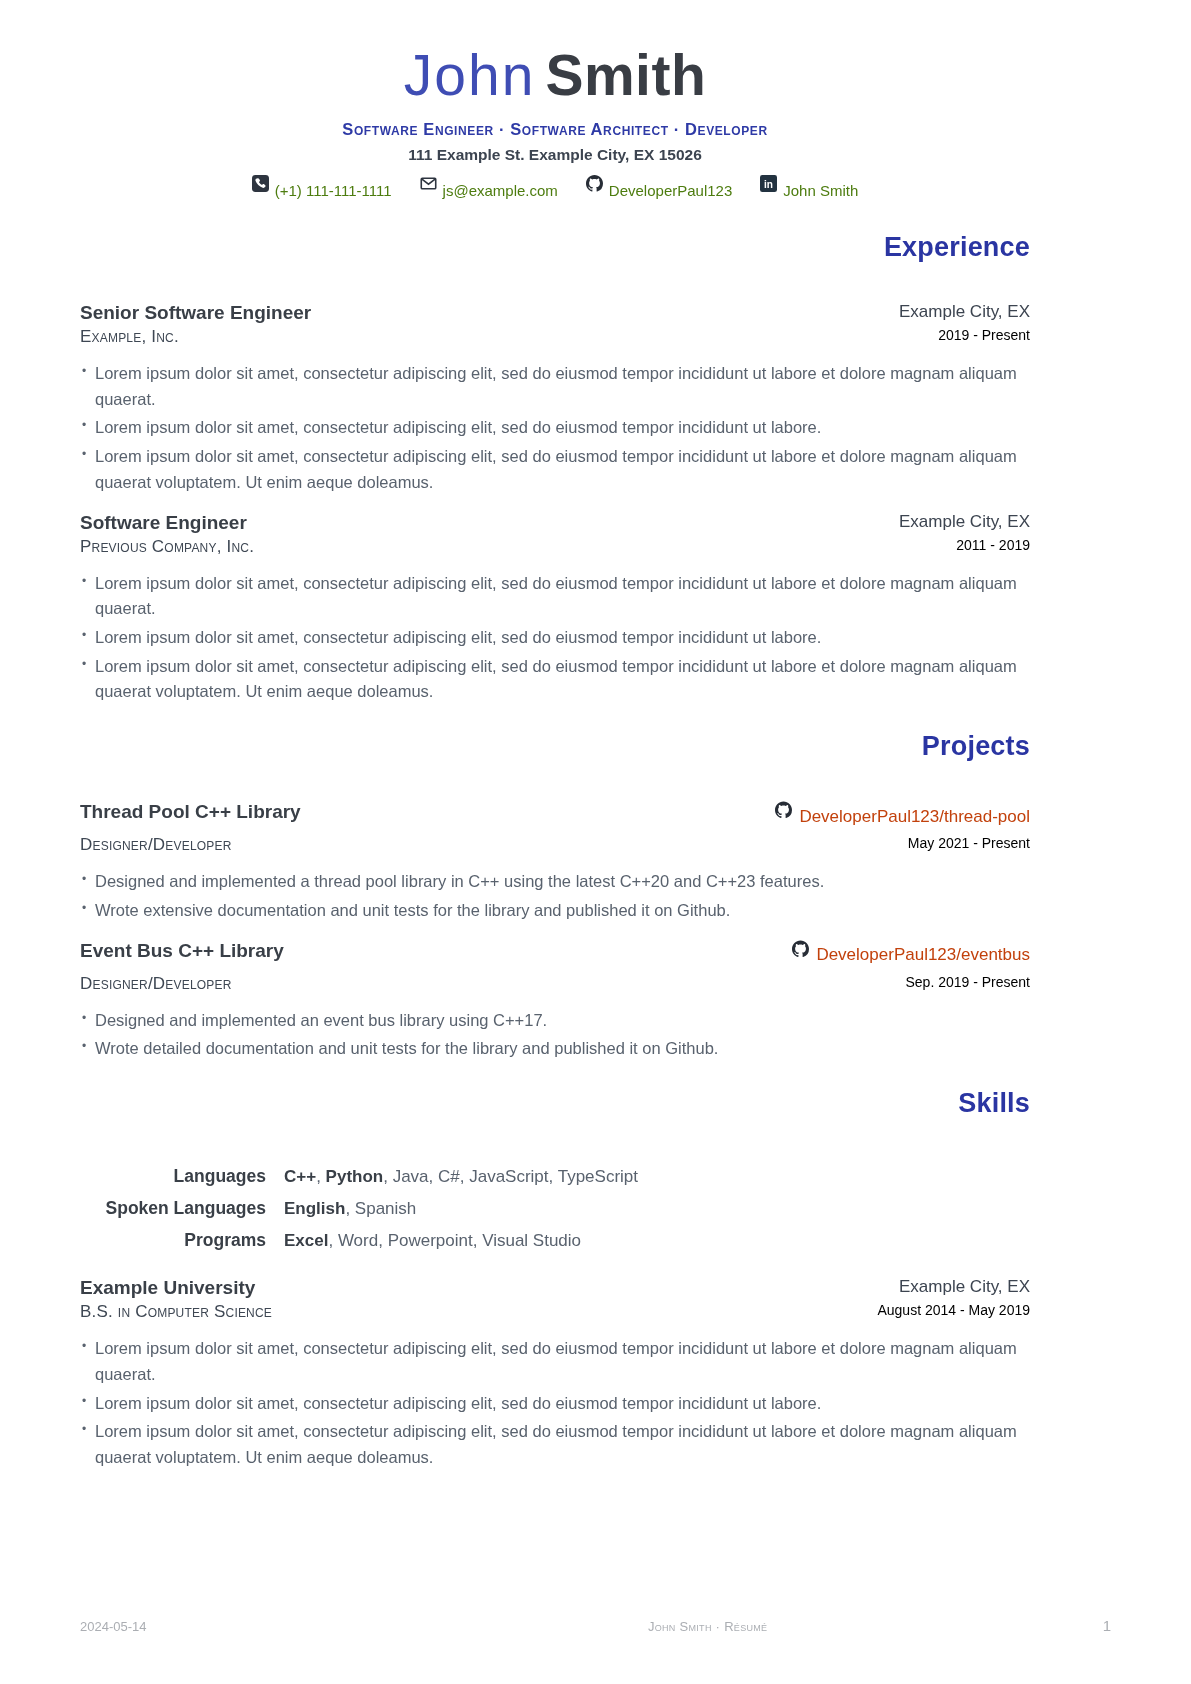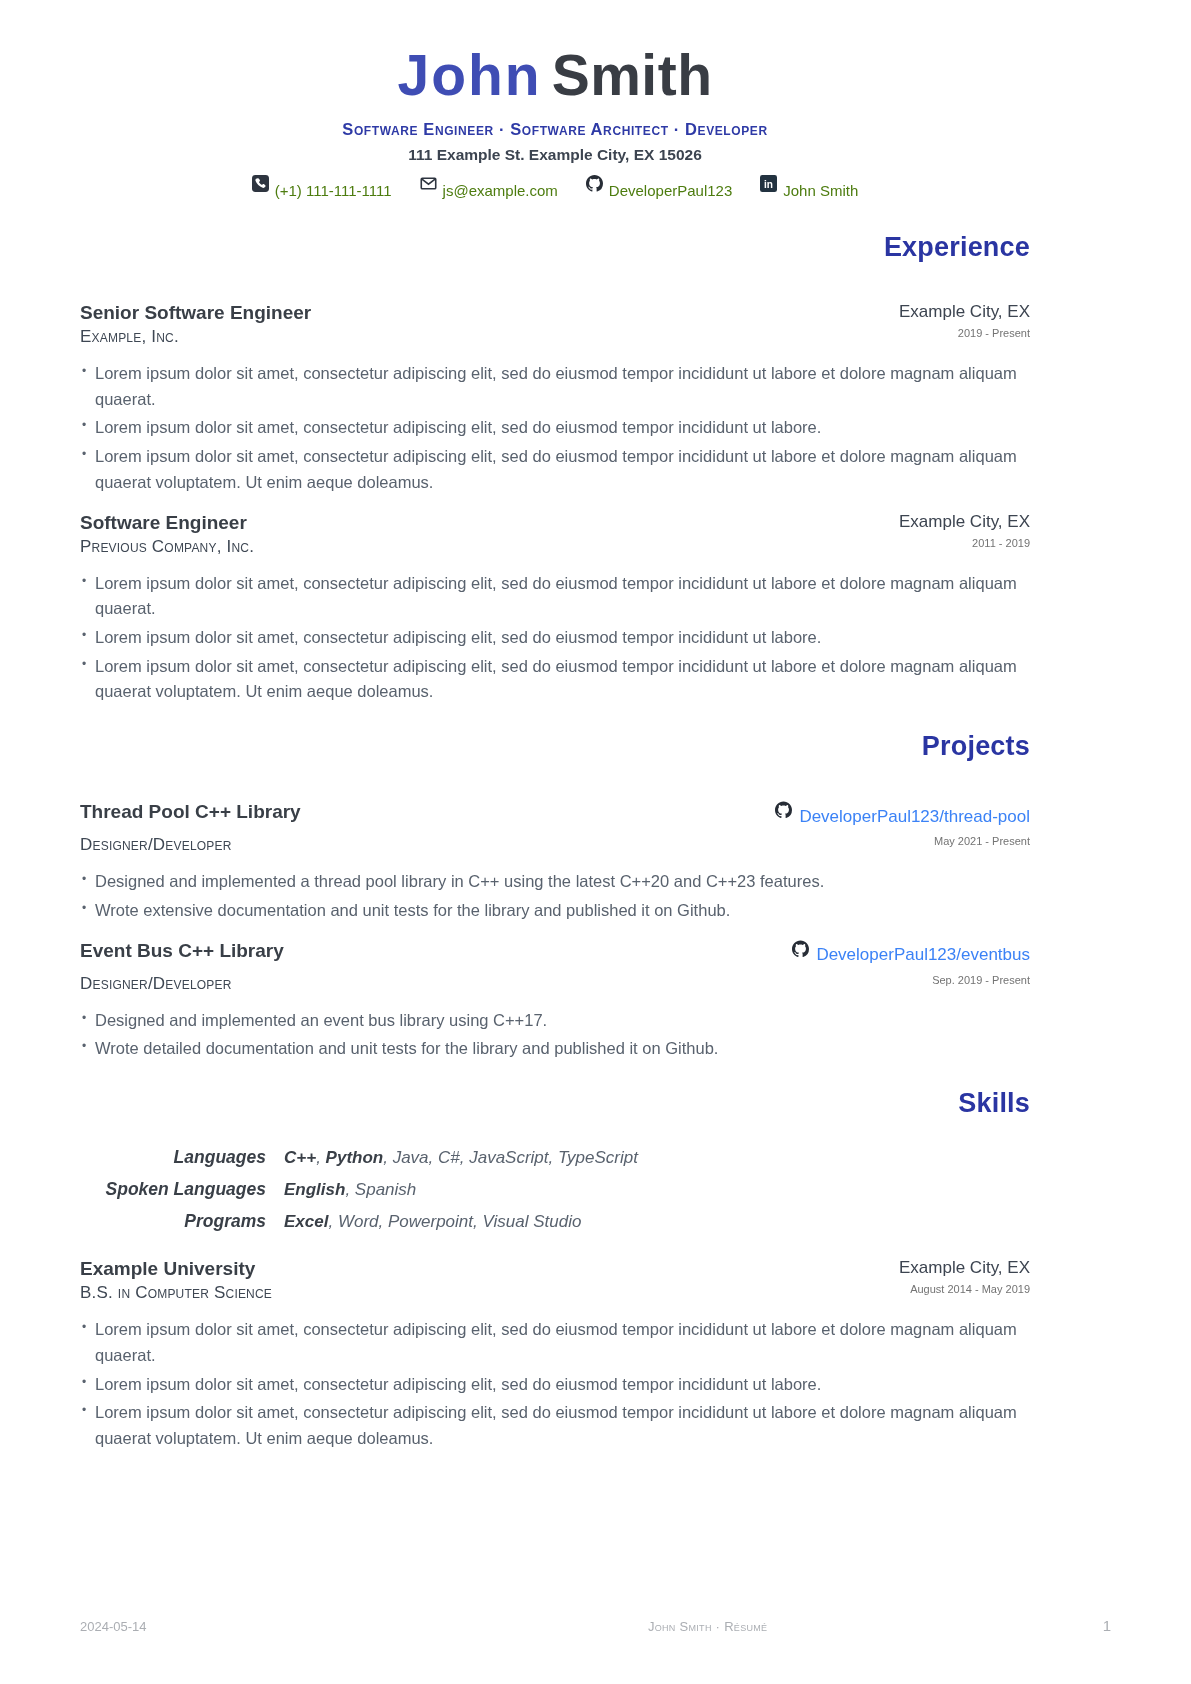--- a/index.html
+++ b/index.html
@@ -2,21 +2,21 @@
 <html lang="en"><head>
 <meta charset="utf-8">
 <style>
   html,body{margin:0;padding:0;background:#ffffff;}
   body{font-family:"Liberation Sans","DejaVu Sans",sans-serif;-webkit-font-smoothing:antialiased;}
   .page{position:relative;width:1191px;height:1684px;background:#fff;overflow:hidden;}
   .content{padding:40px 161px 0 80px;} 
 
   
   .name{ text-align:center;margin:6px 0 0 0;font-size:57px;line-height:1.05;}
-  .name .first{color:#3f4db4;font-weight:700;letter-spacing:2px;}
+  .name .first{color:#3f4db4;font-weight:400;letter-spacing:2px;}
   .name .last{color:#393d44;font-weight:700;margin-left:10px;letter-spacing:0.5px;}
   .subtitle{ text-align:center;margin-top:14px;color:#2e3aa6;font-weight:600;
              font-variant:small-caps;font-size:16.5px;letter-spacing:0.6px;}
   .address{ text-align:center;margin-top:7px;color:#3c4450;font-weight:700;font-size:15.5px;}
   .contacts{display:flex;justify-content:center;align-items:center;gap:28px;margin-top:11px;
             color:#4d7c0f;font-size:15px;}
   .contact-item{display:inline-flex;align-items:center;gap:6px;}
   .cicon{display:inline-flex;width:17px;height:31px;}
   .cicon svg{width:17px;height:17px;}
 
@@ -25,31 +25,31 @@
   .sec-head{display:flex;align-items:flex-end;gap:14px;flex-direction:column;}
   .sec-head h2{margin:0;font-size:27px;color:#2a35a2;font-weight:700;letter-spacing:0.2px;}
   .sec-rule{flex:1 1 auto;border-bottom:2.5px solid #2f343a;margin-bottom:7px;}
 
   .entry{margin-top:16px;}
   .erow{display:flex;justify-content:space-between;align-items:flex-start;}
   .etitle{font-size:19px;font-weight:700;color:#393f47;}
   .eloc{font-size:17px;color:#3c4450;}
   .erow.sub{margin-top:3px;}
   .eorg{font-variant:small-caps;font-size:17px;color:#3e4753;letter-spacing:0.2px;}
-  .edate{font-size:11px;color:#737373;}
-  .repo{display:inline-flex;align-items:center;gap:7px;font-size:17px;color:#3b82f6;}
+  .edate{font-size:14px;color:#000000;}
+  .repo{display:inline-flex;align-items:center;gap:7px;font-size:17px;color:#c2410c;}
   .repo .cicon svg{width:18px;height:18px;}
 
   ul.bullets{margin:14px 0 0 0;padding:0 0 0 15px;list-style:none;color:#59626e;
              font-size:16.5px;line-height:1.56;}
   ul.bullets li{position:relative;margin-bottom:3px;}
   ul.bullets li::before{content:"•";position:absolute;left:-13px;top:1px;font-size:12px;color:#59626e;}
 
   
-  .skills-table{margin-top:5px;font-style:italic;}
+  .skills-table{margin-top:24px;}
   .skill-row{display:flex;align-items:baseline;margin-bottom:11px;font-size:17px;}
   .skill-label{flex:0 0 186px;text-align:right;font-weight:700;color:#393f47;font-size:17.5px;}
   .skill-value{margin-left:18px;color:#59626e;}
   .skill-value .b{font-weight:700;color:#393f47;}
 
   
   .footer{position:absolute;left:80px;right:80px;bottom:50px;display:flex;align-items:baseline;
           color:#abaeb3;font-size:13px;}
   .footer .f-left{flex:1;text-align:left;}
   .footer .f-center{flex:1;text-align:right;font-variant:small-caps;letter-spacing:0.3px;}

